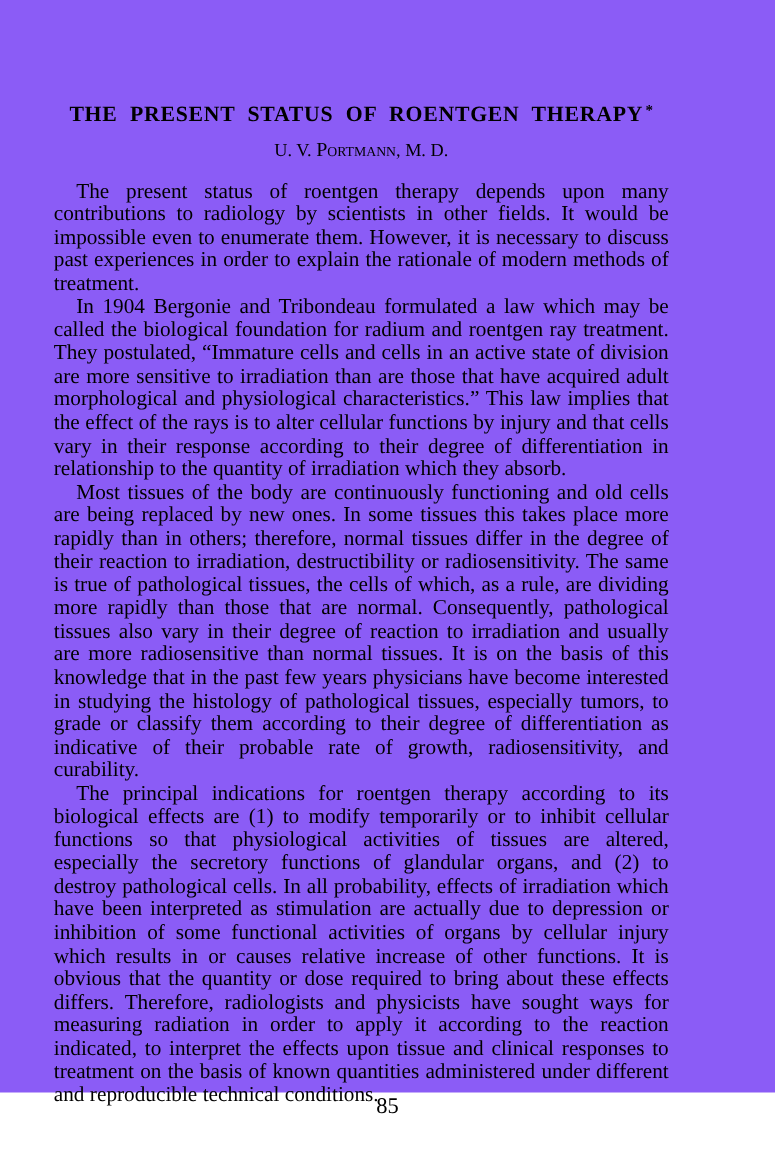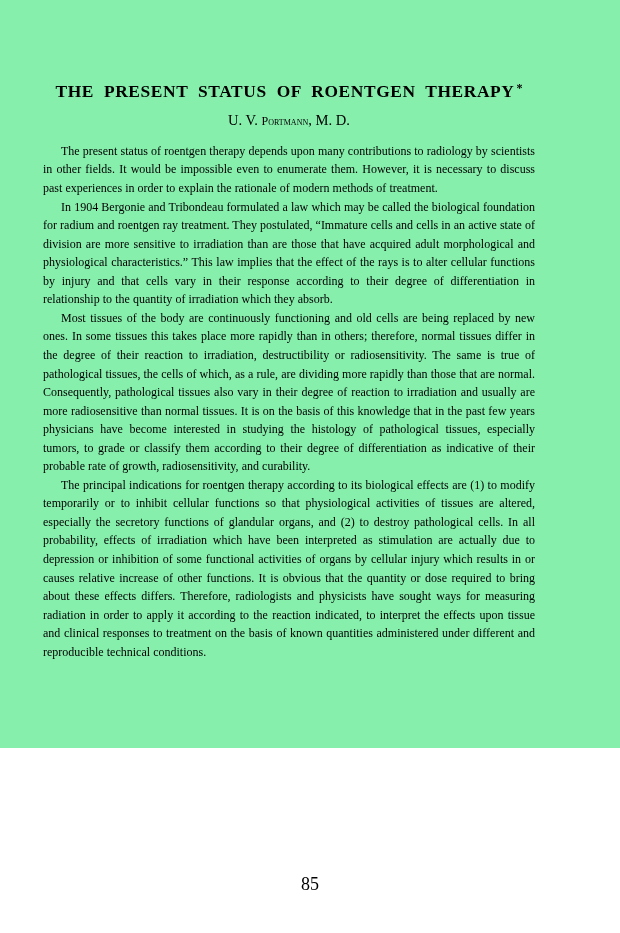--- a/index.html
+++ b/index.html
@@ -11,22 +11,22 @@
     height: 933px;
     background: #ffffff;
     font-family: "Liberation Serif", "DejaVu Serif", serif;
     color: #000000;
     overflow: hidden;
   }
 
   .page {
     position: relative;
     width: 620px;
-    height: 748px;
-    background: #86efac;
+    height: 874px;
+    background: #8b5cf6;
   }
 
   .content {
     position: absolute;
     left: 43px;
     top: 0;
     width: 492px;
   }
 
   
@@ -53,30 +53,30 @@
   .byline {
     margin: 0;
     padding-top: 11px;
     text-align: center;
     font-size: 14.6px;
     line-height: 1.15;
     white-space: nowrap;
   }
   .byline .smallcaps {
     font-variant: small-caps;
-    font-size: 12px;
+    font-size: 16px;
   }
 
   
   .body-text {
     padding-top: 13px;
   }
   .body-text p {
     margin: 0;
-    font-size: 12px;
+    font-size: 17px;
     line-height: 18.55px;
     text-align: justify;
     text-indent: 18px;
     hyphens: none;
     word-spacing: 0.1px;
   }
 
   
   .footnote {
     position: absolute;

